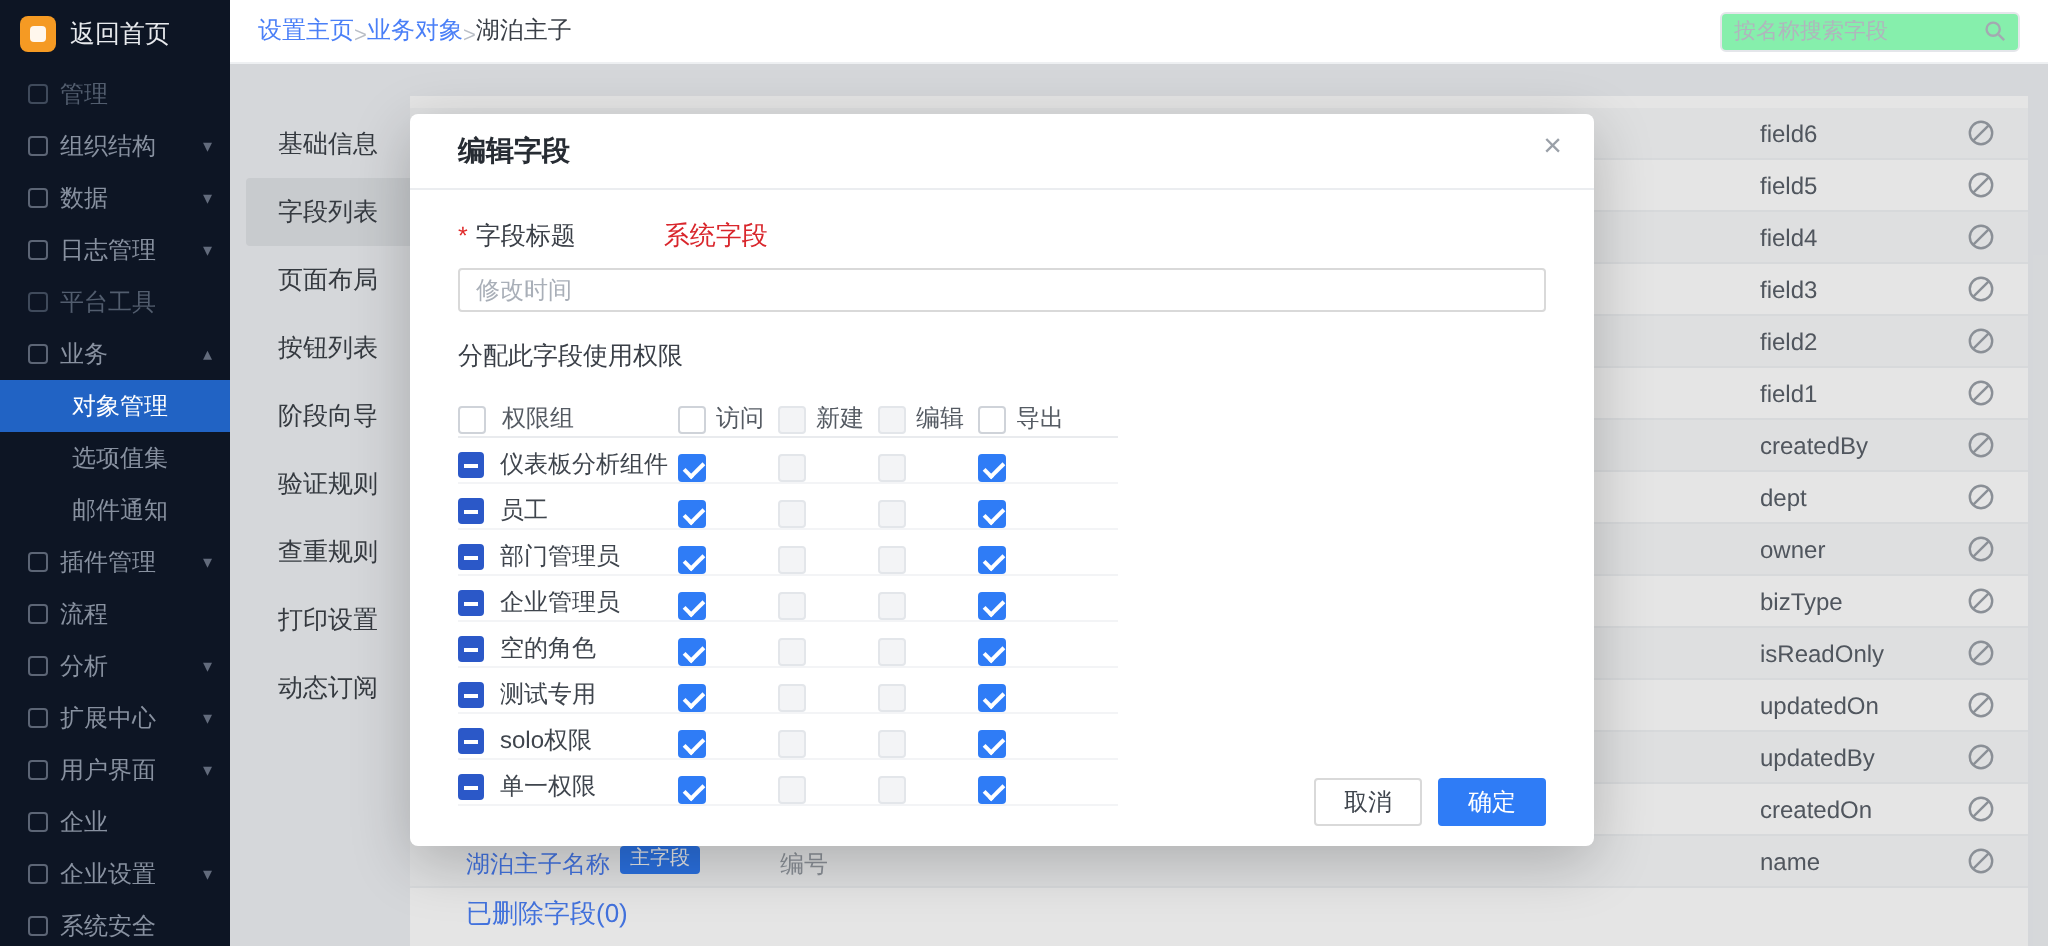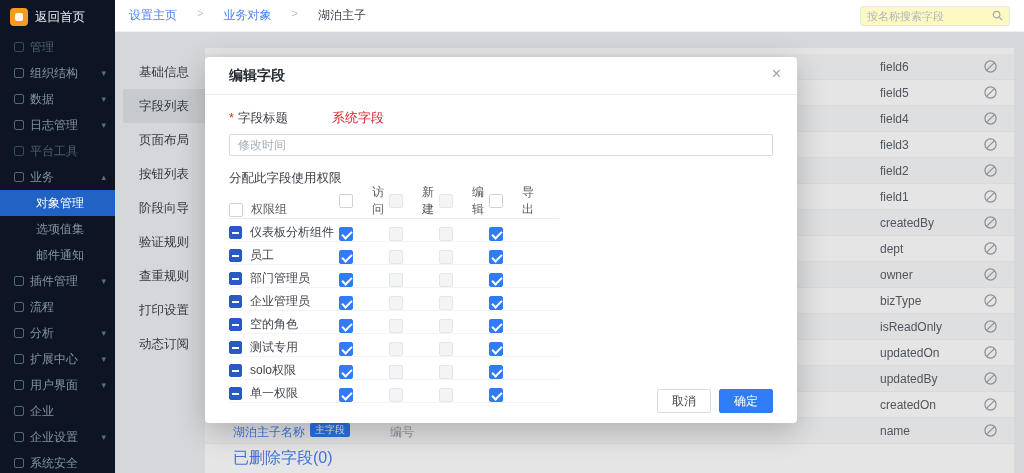--- a/index.html
+++ b/index.html
@@ -14,64 +14,64 @@
   .side-item { position:relative; height:26px; display:flex; align-items:center; gap:6px; padding-left:14px; white-space:nowrap; cursor:pointer; }
   .side-item .ic { width:10px; height:10px; border:1px solid #5c6575; border-radius:2px; flex:none; }
   .side-item.dim { color:#525d6e; }
   .side-item.dim .ic { border-color:#3f4a5b; }
   .side-item .chev { position:absolute; right:9px; font-size:9px; color:#626b7c; }
   .side-child { height:26px; display:flex; align-items:center; padding-left:36px; color:#8891a0; cursor:pointer; }
   .side-child.active { background:#2163c4; color:#fff; }
 
   
   .topbar { position:absolute; left:115px; top:0; right:0; height:32px; background:#fff; border-bottom:1px solid #eef0f2; display:flex; align-items:center; padding:0 14px; z-index:4; }
-  .crumb { font-size:12px; display:flex; align-items:flex-start; gap:20px; }
+  .crumb { font-size:12px; display:flex; align-items:flex-end; gap:0; }
   .crumb .link { color:#4a7ff7; cursor:pointer; }
   .crumb .sep { color:#b9bec6; font-size:11px; }
   .crumb .cur { color:#3a3f47; }
-  .search { margin-left:auto; width:150px; height:20px; background:#fef9c3; border:1px solid #e4e6ea; border-radius:3px; display:flex; align-items:center; padding:0 6px; }
+  .search { margin-left:auto; width:150px; height:20px; background:#86efac; border:1px solid #e4e6ea; border-radius:3px; display:flex; align-items:center; padding:0 6px; }
   .search input { border:none; outline:none; background:transparent; flex:1; font-size:11px; color:#6a7078; font-family:"Liberation Sans", sans-serif; min-width:0; }
   .search input::placeholder { color:#b0b5bd; }
   .search svg { flex:none; }
 
   
   .content { position:absolute; left:115px; top:32px; right:0; bottom:0; background:#eef0f3; }
   .menu { position:absolute; left:8px; top:23px; width:90px; font-size:12.5px; color:#3c4148; }
   .menu-item { height:34px; line-height:34px; padding-left:16px; border-radius:2px; cursor:pointer; white-space:nowrap; }
   .menu-item.active { background:#dfe2e6; }
 
   .card { position:absolute; left:90px; top:16px; right:10px; bottom:0; background:#fff; }
   .frow { position:absolute; left:0; right:0; height:26px; border-bottom:1px solid #f0f2f4; font-size:12px; color:#5a6069; }
   .frow.alt { background:#f8f9fa; }
   .frow .api { position:absolute; left:675px; top:6px; }
   .frow .ban { position:absolute; right:16px; top:5px; cursor:pointer; }
   .frow .fname { position:absolute; left:28px; top:6px; color:#4a7ff7; cursor:pointer; }
   .frow .badge { position:absolute; left:105px; top:5px; background:#2f7cf6; color:#fff; font-size:10px; line-height:14px; padding:0 5px; border-radius:2px; }
   .frow .ftype { position:absolute; left:185px; top:6px; color:#9aa0a8; }
-  .deleted { position:absolute; left:28px; top:400px; font-size:16px; color:#4a7ff7; cursor:pointer; }
+  .deleted { position:absolute; left:28px; top:400px; font-size:13px; color:#4a7ff7; cursor:pointer; }
 
   .mask { position:absolute; left:115px; top:32px; right:0; bottom:0; background:rgba(0,0,0,.10); z-index:5; }
 
   
   .modal { position:absolute; left:205px; top:57px; width:592px; height:366px; background:#fff; border-radius:4px;
            box-shadow:0 8px 30px rgba(0,0,0,.22); z-index:10; font-size:12px; color:#3f454d; }
   .m-head { height:38px; display:flex; align-items:center; padding:0 24px; border-bottom:1px solid #ebedf0; font-size:14px; font-weight:bold; color:#272c33;text-align:right; }
   .m-close { position:absolute; right:16px; top:9px; font-size:16px; color:#9aa0a8; cursor:pointer; line-height:1; }
   .m-body { padding:10px 24px 0; }
   .flabel { margin-top:4px; display:flex; align-items:center; font-size:12.5px; color:#3a3f47; }
   .req { color:#e02a2a; margin-right:4px; }
   .annot { color:#d9262c; margin-left:44px; font-size:13px; }
   .m-input { margin-top:7px; width:100%; height:22px; border:1px solid #d9d9d9; border-radius:2px; padding:0 8px;
              font-size:12px; color:#a9afb8; background:#fff; font-family:"Liberation Sans", sans-serif; outline:none; }
   .perm-title { margin-top:14px; font-size:12.5px; color:#3a3f47; }
   .ptable { margin-top:8px; width:330px; }
   .prow { height:23px; display:flex; align-items:flex-end; border-bottom:1px solid #f3f4f6; }
   .prow.head { height:24px; border-bottom:1px solid #e9ebee; color:#555b63; }
   .pname { width:110px; display:flex; align-items:center; gap:8px; white-space:nowrap; }
-  .pcol { width:50px; display:flex; align-items:center; gap:19px;font-family:Liberation Serif, serif; }
+  .pcol { width:50px; display:flex; align-items:center; gap:5px;font-family:Liberation Serif, serif; }
   .cb { width:14px; height:14px; border:1px solid #cfd3d9; border-radius:2px; background:#fff; position:relative; flex:none; cursor:pointer; }
   .cb.dis { background:#f3f4f6; border-color:#e3e6ea; cursor:default; }
   .cb.on { background:#2f7cf6; border-color:#2f7cf6; }
   .cb.on::after { content:""; position:absolute; left:4px; top:1px; width:4px; height:8px;
                   border-right:2px solid #fff; border-bottom:2px solid #fff; transform:rotate(45deg); }
   .cb.ind { width:13px; height:13px; background:#2b58c8; border-color:#2b58c8; }
   .cb.ind::after { content:""; position:absolute; left:2px; right:2px; top:5px; height:2px; background:#fff; }
   .m-foot { position:absolute; right:24px; bottom:10px; display:flex; gap:8px; }
   .btn { height:24px; padding:0 14px; border:1px solid #d9d9d9; border-radius:2px; background:#fff; font-size:12px;
          color:#3f454d; display:flex; align-items:center; cursor:pointer; }

